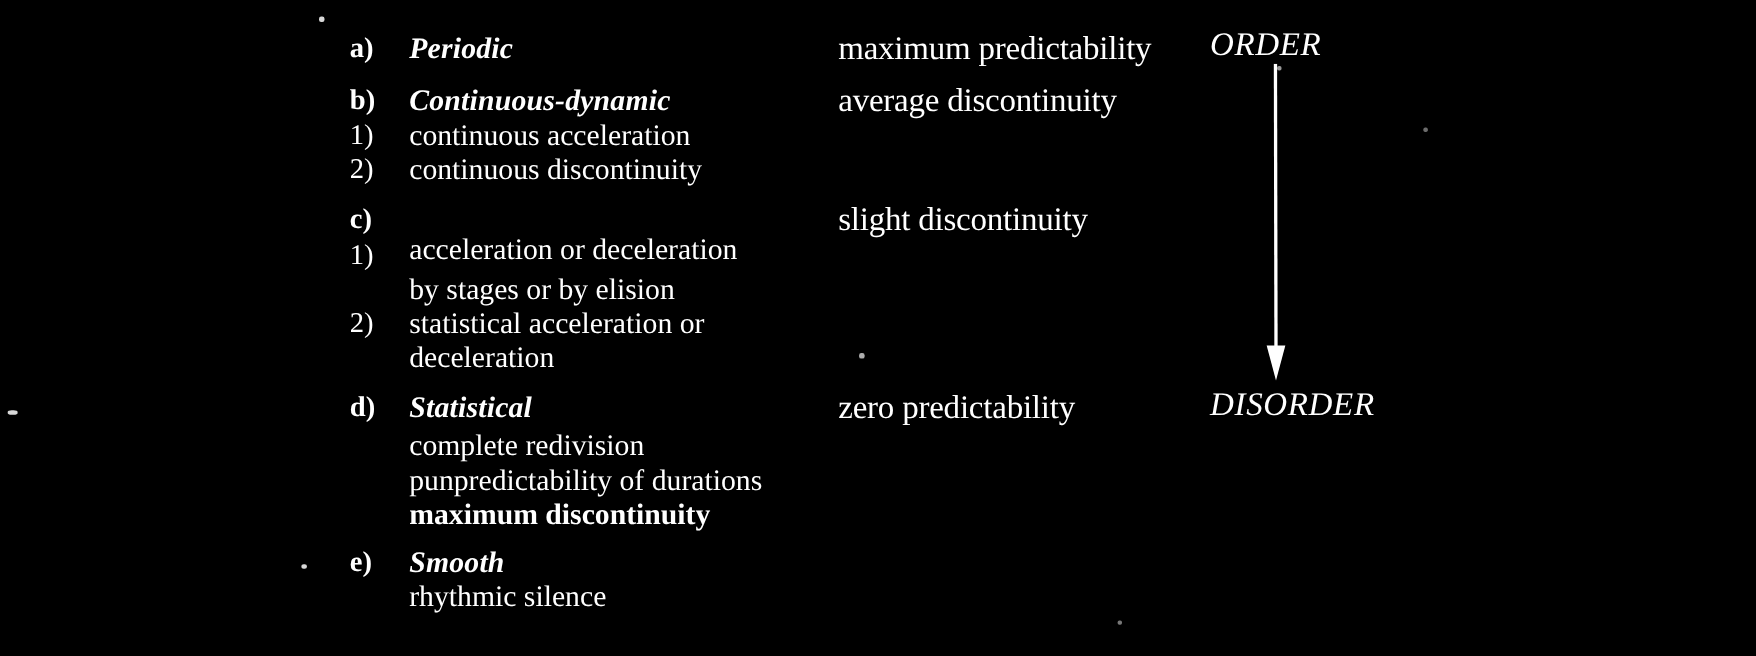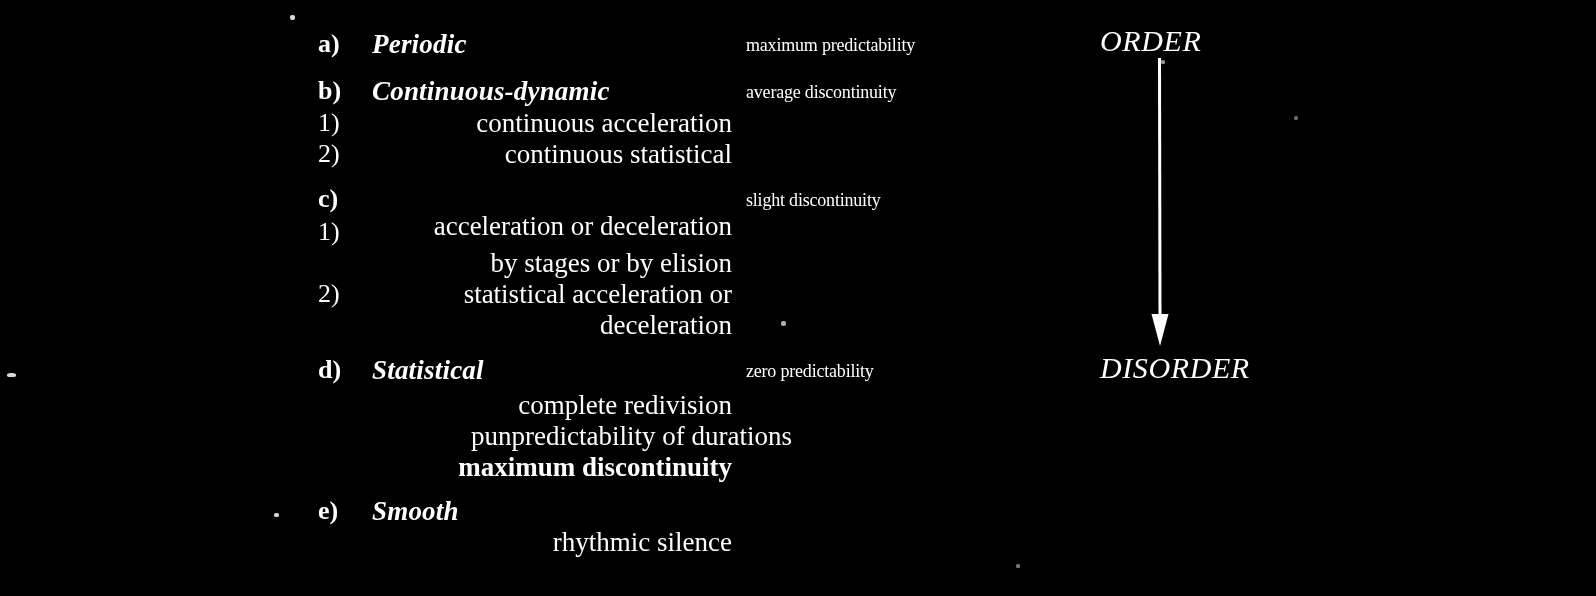--- a/index.html
+++ b/index.html
@@ -46,28 +46,28 @@
     font-size: 27px;
     line-height: 30px;
     white-space: nowrap;
     letter-spacing: 0.2px;
   }
 
   .sub {
     font-size: 27px;
     line-height: 30px;
     white-space: nowrap;
-    text-align: right;
   }
 
   .pred {
-    font-size: 18px;
+    font-size: 30px;
     line-height: 30px;
     white-space: nowrap;
     letter-spacing: -0.2px;
+    margin-left: 16px;
   }
 
   .pole {
     font-size: 30px;
     line-height: 32px;
     white-space: nowrap;
     letter-spacing: 0.6px;
     font-style: italic;
   }
 
@@ -98,21 +98,21 @@
   <div class="col-pole pole" style="top:25px;">ORDER</div>
 
   <div class="col-marker marker" style="top:76px;">b)</div>
   <div class="col-term term-head" style="top:76px;">Continuous-dynamic</div>
   <div class="col-pred pred" style="top:77px;">average discontinuity</div>
 
   <div class="col-marker marker num" style="top:108px;">1)</div>
   <div class="col-term sub" style="top:108px;">continuous acceleration</div>
 
   <div class="col-marker marker num" style="top:139px;">2)</div>
-  <div class="col-term sub" style="top:139px;">continuous statistical</div>
+  <div class="col-term sub" style="top:139px;">continuous discontinuity</div>
 
   <div class="col-marker marker" style="top:184px;">c)</div>
   <div class="col-pred pred" style="top:185px;">slight discontinuity</div>
 
   <div class="col-marker marker num" style="top:217px;">1)</div>
   <div class="col-term sub" style="top:211px;">acceleration or deceleration</div>
   <div class="col-term sub" style="top:248px;">by stages or by elision</div>
 
   <div class="col-marker marker num" style="top:279px;">2)</div>
   <div class="col-term sub" style="top:279px;">statistical acceleration or</div>

